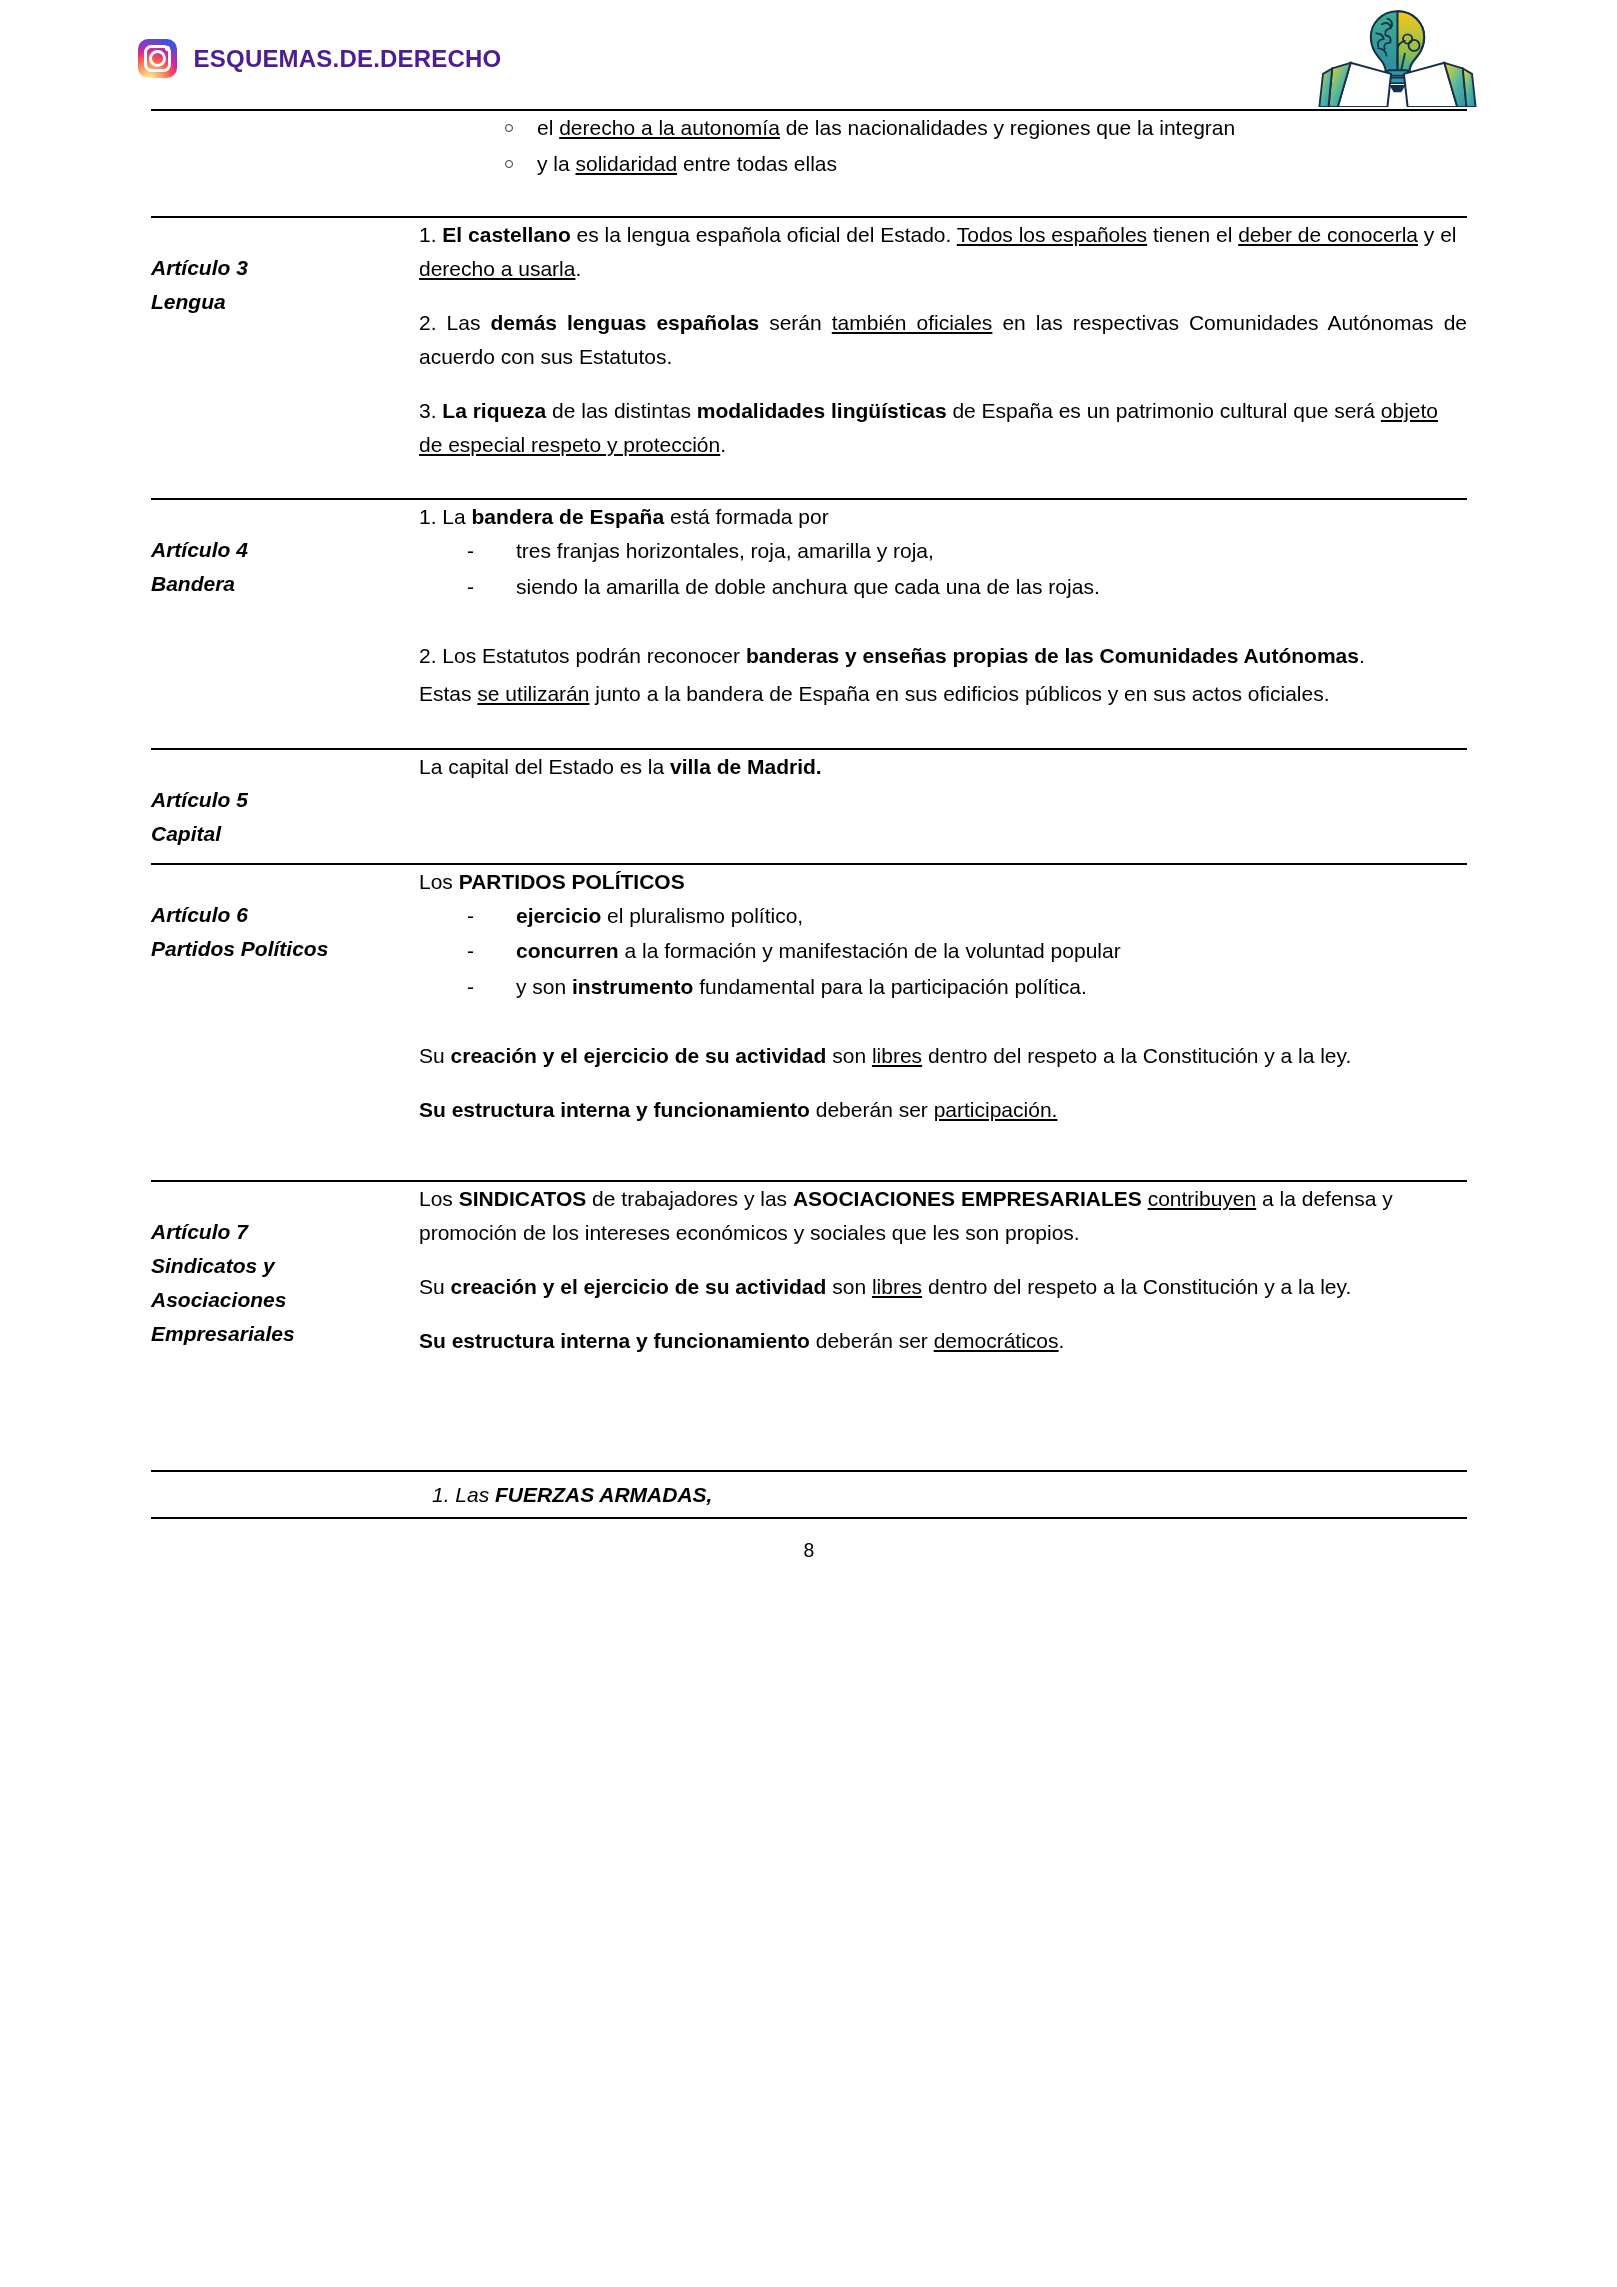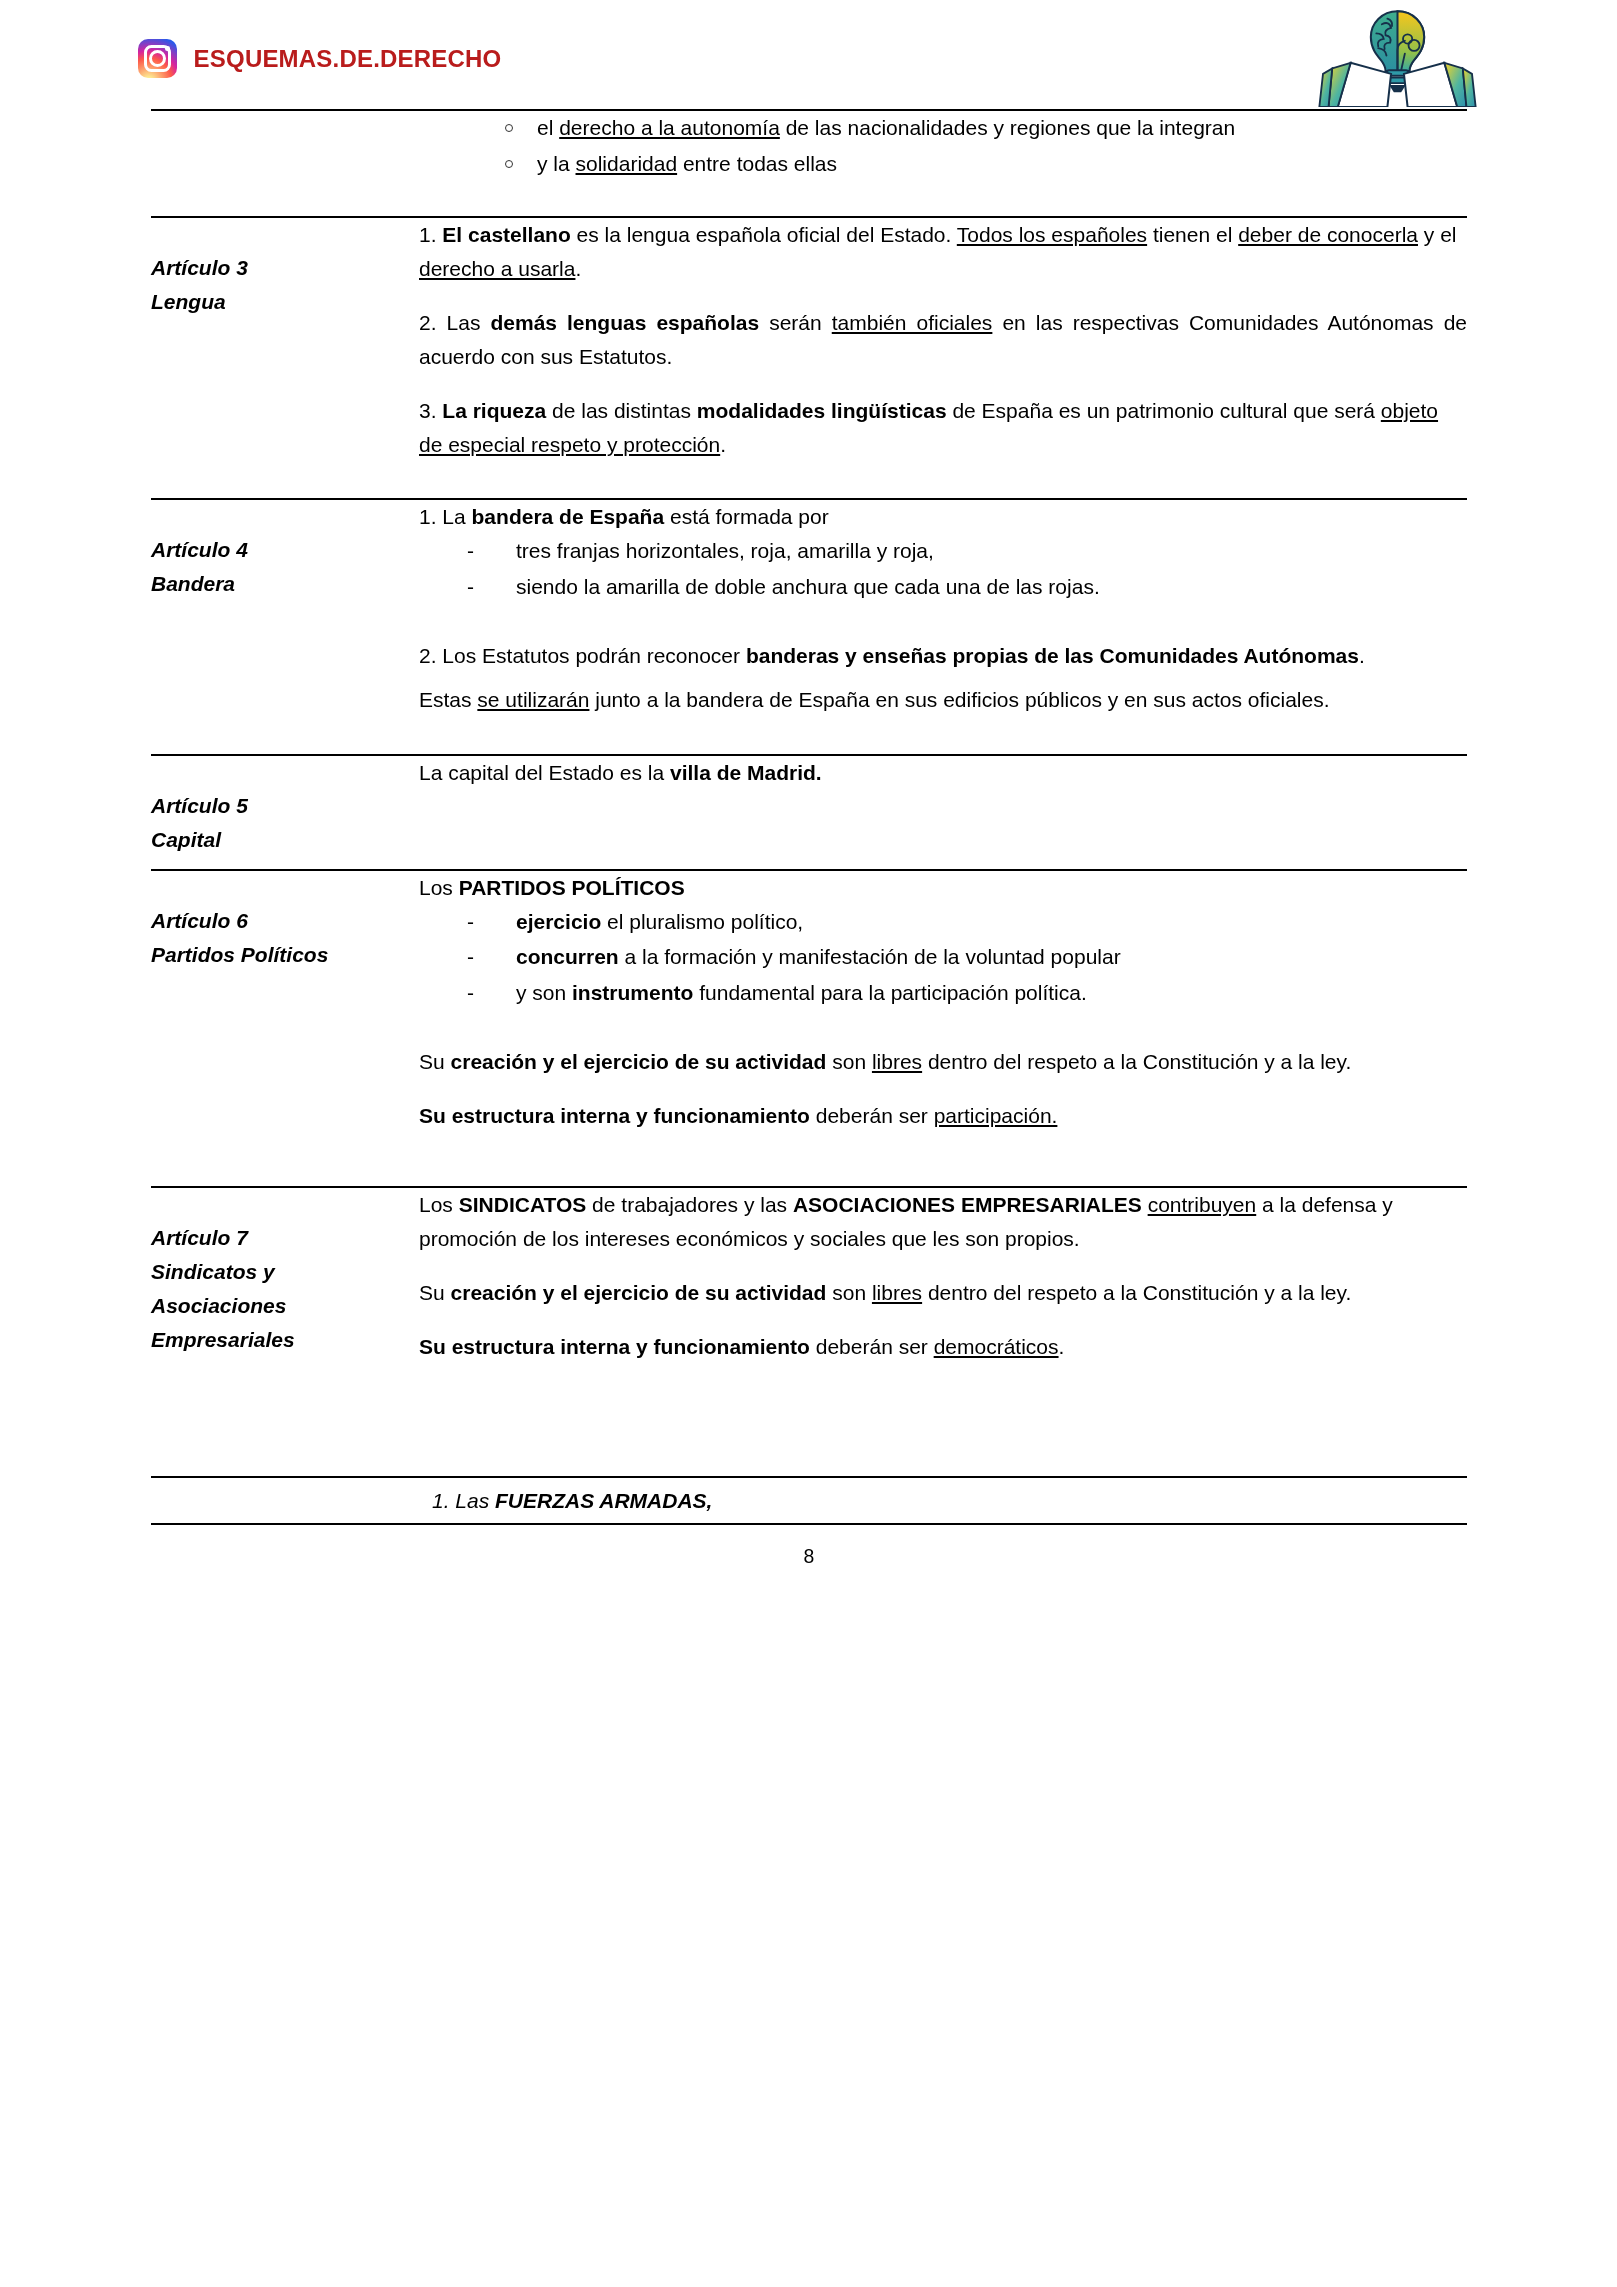--- a/index.html
+++ b/index.html
@@ -80,21 +80,21 @@
     bottom: 6px;
     border: 3px solid #ffffff;
     border-radius: 7.4px;
     box-sizing: border-box;
   }
 
   .brand-text {
     font-size: 24px;
     font-weight: bold;
     letter-spacing: 0.2px;
-    color: #b91c1c;
+    color: #4c1d95;
     white-space: nowrap;
   }
 
   .logo-wrap {
     margin-top: 3.7px;
     margin-right: 78px;
   }
 
   
   .doc-table {
@@ -308,21 +308,21 @@
           <span class="art-title art-title-block">Bandera</span>
         </td>
         <td class="cell-right">
           <div class="body-text">
             <p style="margin-bottom:0">1. La <b>bandera de España</b> está formada por</p>
             <ul class="bullets dash">
               <li>tres franjas horizontales, roja, amarilla y roja,</li>
               <li>siendo la amarilla de doble anchura que cada una de las rojas.</li>
             </ul>
             <div class="spacer-md"></div>
-            <p style="margin-bottom:10px">2. Los Estatutos podrán reconocer <b>banderas y enseñas propias de las Comunidades Autónomas</b>.</p>
+            <p style="margin-bottom:4px">2. Los Estatutos podrán reconocer <b>banderas y enseñas propias de las Comunidades Autónomas</b>.</p>
             <p class="just">Estas <u>se utilizarán</u> junto a la bandera de España en sus edificios públicos y en sus actos oficiales.</p>
             <div class="spacer-sm"></div>
           </div>
         </td>
       </tr>
 
       <tr class="row-sep">
         <td class="cell-left">
           <div class="spacer-md"></div>
           <span class="art-title art-title-block">Artículo 5</span>

